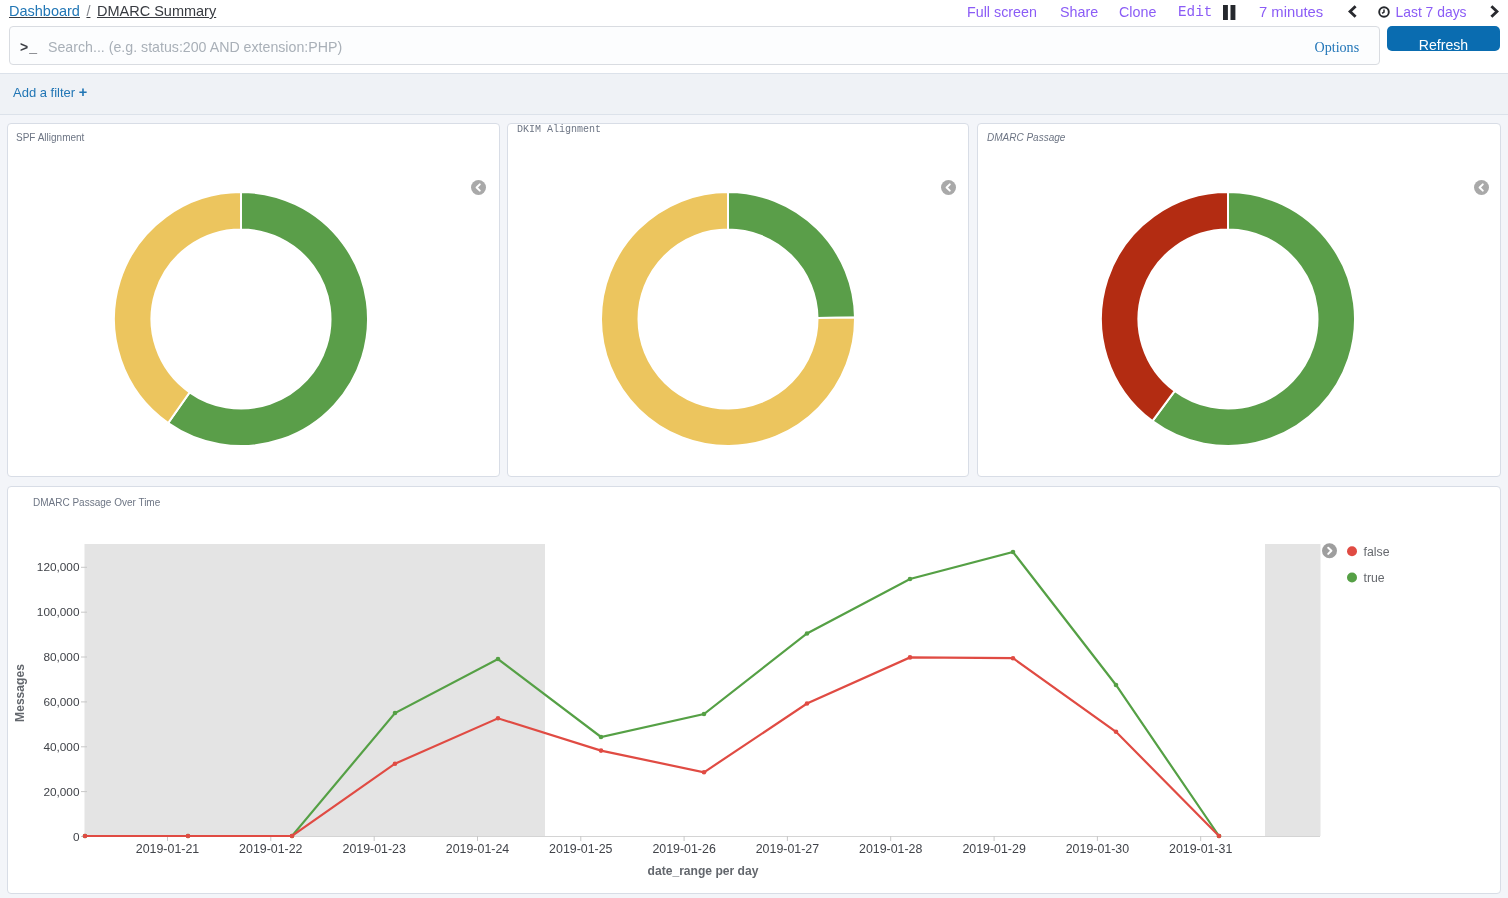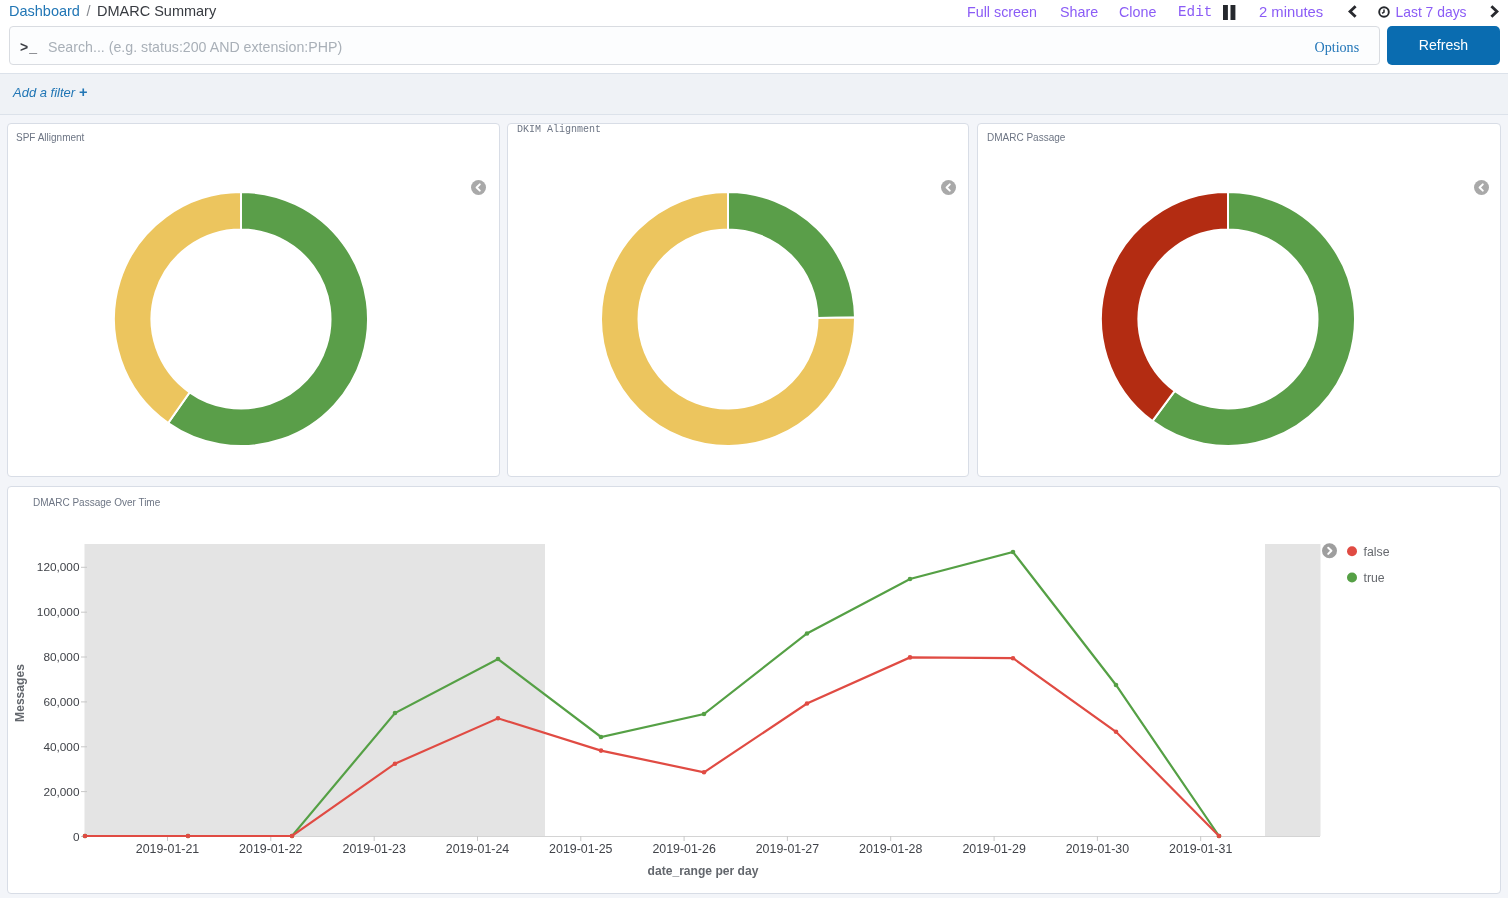--- a/index.html
+++ b/index.html
@@ -1,48 +1,48 @@
 <!DOCTYPE html>
 <html><head>
 <meta charset="utf-8">
 <style>
 html,body{margin:0;padding:0;}
 body{width:1508px;height:898px;position:relative;overflow:hidden;
   font-family:"Liberation Sans",sans-serif;background:#f3f5f9;}
 .abs{position:absolute;}
 .hdr{background:#ffffff;left:0;top:0;width:1508px;height:73px;}
-.crumb{left:9px;top:3px;font-size:14.5px;color:#383b41;}
+.crumb{left:9px;top:3px;font-size:14.5px;color:#383b41;text-decoration:underline;}
 .crumb a{color:#2176b5;text-decoration:none;}
 .menu{top:4px;font-size:14.3px;color:#8b5cf6;line-height:16px;}
 .sbox{left:9px;top:26px;width:1369px;height:37px;border:1px solid #d9dce1;border-radius:4px;background:#fcfdfe;}
 .prompt{left:20px;top:40px;font-size:14px;font-weight:600;color:#3c3f45;letter-spacing:1px;line-height:14px;}
 .ph{left:48px;top:40px;font-size:14.2px;color:#a9b0b8;line-height:14px;}
 .opt{left:1314.5px;top:40px;font-size:14.1px;color:#2276b8;line-height:14px;font-family:Liberation Serif, serif;}
-.refresh{left:1387px;top:26px;width:113px;height:39px;background:#0a6cb0;border-radius:5px;
+.refresh{left:1387px;top:26px;width:113px;height:25px;background:#0a6cb0;border-radius:5px;
   color:#ffffff;font-size:14.1px;text-align:center;line-height:39px;}
 .fbar{left:0;top:73px;width:1508px;height:40px;background:#eff2f6;border-top:1px solid #dce2ea;border-bottom:1px solid #dce2ea;}
-.addf{left:13px;top:86px;font-size:13px;color:#2176b5;line-height:13px;font-style:italic;}
+.addf{left:13px;top:86px;font-size:13px;color:#2176b5;line-height:13px;}
 .addf b{font-size:14.5px;}
 .panel{background:#ffffff;border:1px solid #d8dde6;border-radius:4px;}
 .ptitle{font-size:10px;color:#6d7584;line-height:15px;}
 </style>
 </head>
 <body>
 <div class="abs hdr"></div>
 <div class="abs crumb"><a>Dashboard</a><span style="color:#85898f;margin:0 6.5px;">/</span><span>DMARC Summary</span></div>
 
 <span class="abs menu" style="left:967px;">Full screen</span>
 <span class="abs menu" style="left:1060px;">Share</span>
 <span class="abs menu" style="left:1119px;">Clone</span>
 <span class="abs menu" style="left:1178px;font-family:Liberation Mono, monospace;">Edit</span>
 <svg class="abs" style="left:1223px;top:4.5px;" width="13" height="15">
     <rect x="0" y="0" width="4.9" height="15" fill="#25282d"></rect>
     <rect x="7.5" y="0" width="4.9" height="15" fill="#25282d"></rect>
   </svg>
-<span class="abs menu" style="left:1259px;font-size:14.8px;">2 minutes</span>
+<span class="abs menu" style="left:1259px;font-size:14.8px;">7 minutes</span>
 <svg class="abs" style="left:1347.5px;top:5.3px;" width="9" height="13" viewBox="0 0 9 13">
     <path d="M7.6 1.2 L2 6.5 L7.6 11.8" stroke="#28292e" stroke-width="2.9" fill="none" stroke-linejoin="miter"></path>
   </svg>
 <svg class="abs" style="left:1377.5px;top:5.5px;" width="12" height="12" viewBox="0 0 12 12">
     <circle cx="6" cy="6" r="4.8" stroke="#25282d" stroke-width="1.9" fill="none"></circle>
     <path d="M6 3.4 L6 6 L4.1 7.4" stroke="#25282d" stroke-width="1.5" fill="none" stroke-linecap="butt"></path>
   </svg>
 <span class="abs menu" style="left:1395.5px;font-size:13.9px;">Last 7 days</span>
 <svg class="abs" style="left:1490px;top:5.3px;" width="9" height="13" viewBox="0 0 9 13">
     <path d="M1.4 1.2 L7 6.5 L1.4 11.8" stroke="#28292e" stroke-width="2.9" fill="none" stroke-linejoin="miter"></path>
@@ -54,21 +54,21 @@
 <span class="abs opt">Options</span>
 <div class="abs refresh">Refresh</div>
 <div class="abs fbar"></div>
 <span class="abs addf">Add a filter <b>+</b></span>
 
 <div class="abs panel" style="left:7px;top:123px;width:491px;height:352px;"></div>
 <div class="abs panel" style="left:507px;top:123px;width:460px;height:352px;"></div>
 <div class="abs panel" style="left:977px;top:123px;width:522px;height:352px;"></div>
 <span class="abs ptitle" style="left:16px;top:130px;">SPF Allignment</span>
 <span class="abs ptitle" style="left:517px;top:122px;font-family:Liberation Mono, monospace;">DKIM Alignment</span>
-<span class="abs ptitle" style="left:987px;top:130px;">DMARC Passage</span>
+<span class="abs ptitle" style="left:987px;top:130px;font-style:italic;">DMARC Passage</span>
 
 <svg class="abs" style="left:471px;top:179.5px;" width="15" height="15" viewBox="0 0 15 15">
     <circle cx="7.5" cy="7.5" r="7.5" fill="#a9a9a9"></circle>
     <path d="M8.8 4.4 L5.6 7.5 L8.8 10.6" stroke="#ffffff" stroke-width="2" fill="none" stroke-linecap="round" stroke-linejoin="round"></path>
   </svg>
 <svg class="abs" style="left:941px;top:179.5px;" width="15" height="15" viewBox="0 0 15 15">
     <circle cx="7.5" cy="7.5" r="7.5" fill="#a9a9a9"></circle>
     <path d="M8.8 4.4 L5.6 7.5 L8.8 10.6" stroke="#ffffff" stroke-width="2" fill="none" stroke-linecap="round" stroke-linejoin="round"></path>
   </svg>
 <svg class="abs" style="left:1474px;top:179.5px;" width="15" height="15" viewBox="0 0 15 15">

